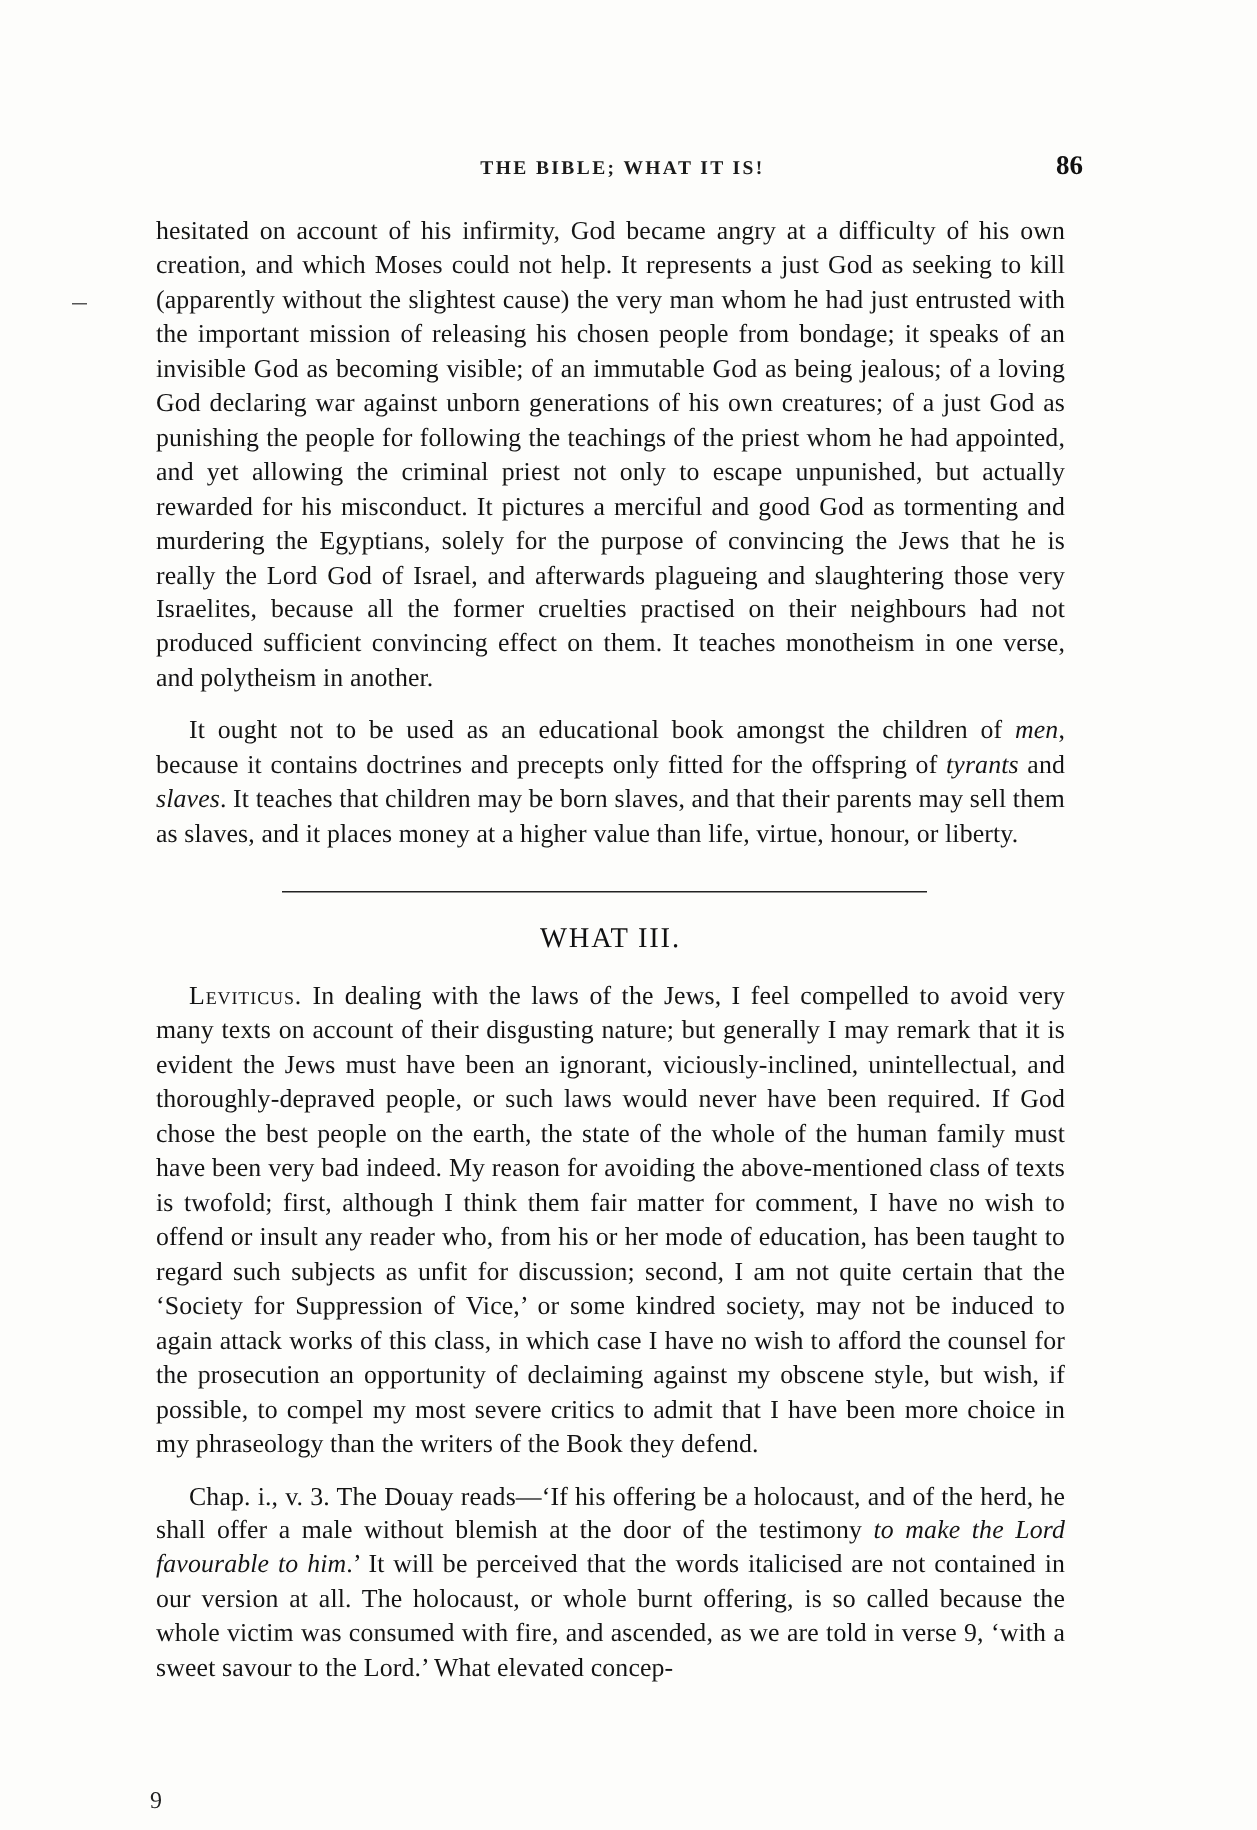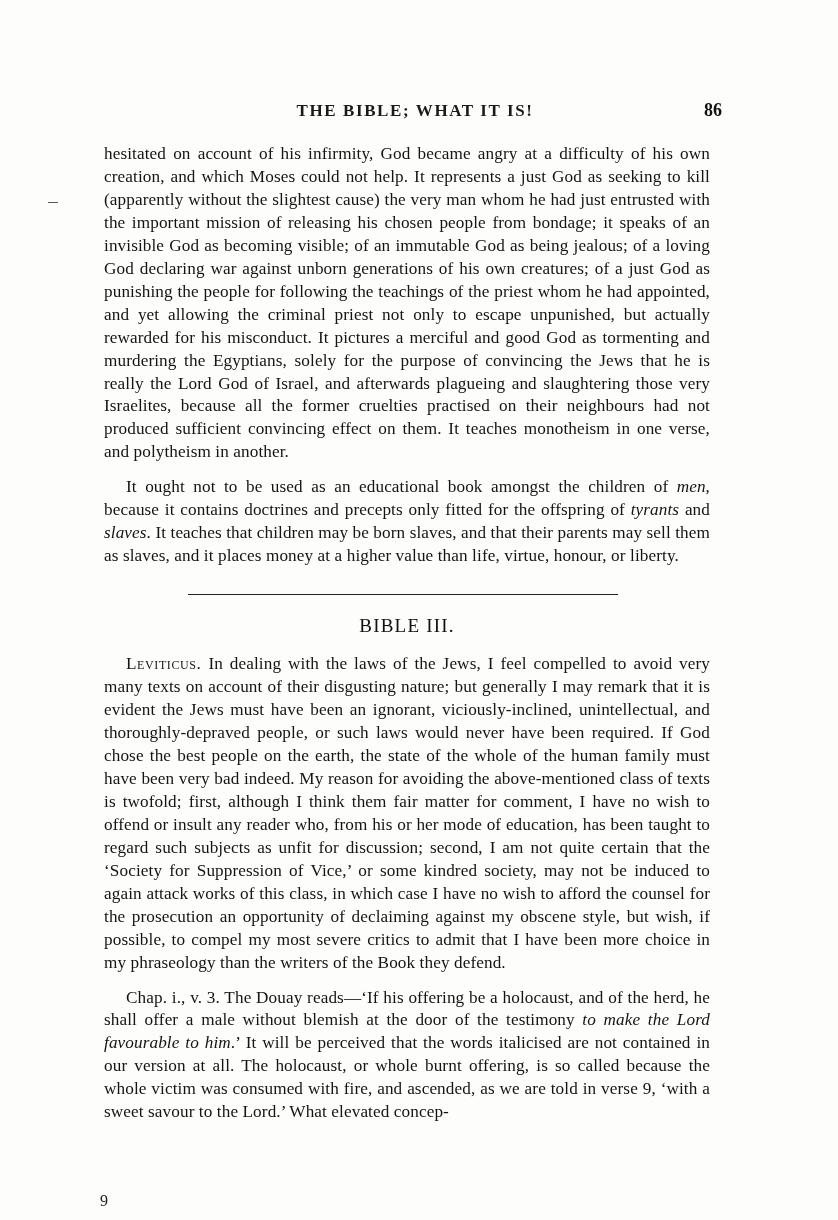--- a/index.html
+++ b/index.html
@@ -31,21 +31,21 @@
   .header-row {
     display: flex;
     align-items: baseline;
     justify-content: space-between;
     margin-bottom: 22px;
     padding-left: 10px;
   }
   .running-head {
     flex: 1;
     text-align: center;
-    font-size: 17px;
+    font-size: 13px;
     letter-spacing: 1.6px;
     font-variant: small-caps;
     text-transform: uppercase;
     font-weight: bold;
     color: #1a1a1a;
     padding-left: 40px;
   }
   .folio {
     font-size: 18px;
     font-weight: bold;
@@ -117,21 +117,21 @@
       <div class="running-head">THE BIBLE; WHAT IT IS!</div>
       <div class="folio">86</div>
     </div>
 
     <p class="first">hesitated on account of his infirmity, God became angry at a difficulty of his own creation, and which Moses could not help. It represents a just God as seeking to kill (apparently without the slightest cause) the very man whom he had just entrusted with the important mission of releasing his chosen people from bondage; it speaks of an invisible God as becoming visible; of an immutable God as being jealous; of a loving God declaring war against unborn generations of his own creatures; of a just God as punishing the people for following the teachings of the priest whom he had appointed, and yet allowing the criminal priest not only to escape unpunished, but actually rewarded for his misconduct. It pictures a merciful and good God as tormenting and murdering the Egyptians, solely for the purpose of convincing the Jews that he is really the Lord God of Israel, and afterwards plagueing and slaughtering those very Israelites, because all the former cruelties practised on their neighbours had not produced sufficient convincing effect on them. It teaches monotheism in one verse, and polytheism in another.</p>
 
     <p class="indent"><span>It ought not to be used as an educational book amongst the children of </span><span class="ital">men</span><span>, because it contains doctrines and precepts only fitted for the offspring of </span><span class="ital">tyrants</span><span> and </span><span class="ital">slaves</span><span>. It teaches that children may be born slaves, and that their parents may sell them as slaves, and it places money at a higher value than life, virtue, honour, or liberty.</span></p>
 
     <div class="rule"></div>
 
-    <div class="book-title">BIBLE III.</div>
+    <div class="book-title">WHAT III.</div>
 
     <p class="indent"><span class="smallcaps">Leviticus.</span><span> In dealing with the laws of the Jews, I feel compelled to avoid very many texts on account of their disgusting nature; but generally I may remark that it is evident the Jews must have been an ignorant, viciously-inclined, unintellectual, and thoroughly-depraved people, or such laws would never have been required. If God chose the best people on the earth, the state of the whole of the human family must have been very bad indeed. My reason for avoiding the above-mentioned class of texts is twofold; first, although I think them fair matter for comment, I have no wish to offend or insult any reader who, from his or her mode of education, has been taught to regard such subjects as unfit for discussion; second, I am not quite certain that the ‘Society for Suppression of Vice,’ or some kindred society, may not be induced to again attack works of this class, in which case I have no wish to afford the counsel for the prosecution an opportunity of declaiming against my obscene style, but wish, if possible, to compel my most severe critics to admit that I have been more choice in my phraseology than the writers of the Book they defend.</span></p>
 
     <p class="indent"><span>Chap. i., v. 3. The Douay reads—‘If his offering be a holocaust, and of the herd, he shall offer a male without blemish at the door of the testimony </span><span class="ital">to make the Lord favourable to him</span><span>.’ It will be perceived that the words italicised are not contained in our version at all. The holocaust, or whole burnt offering, is so called because the whole victim was consumed with fire, and ascended, as we are told in verse 9, ‘with a sweet savour to the Lord.’ What elevated concep-</span></p>
 
   </div>
 
   <div class="page-num-bottom">9</div>
 
 </div>

